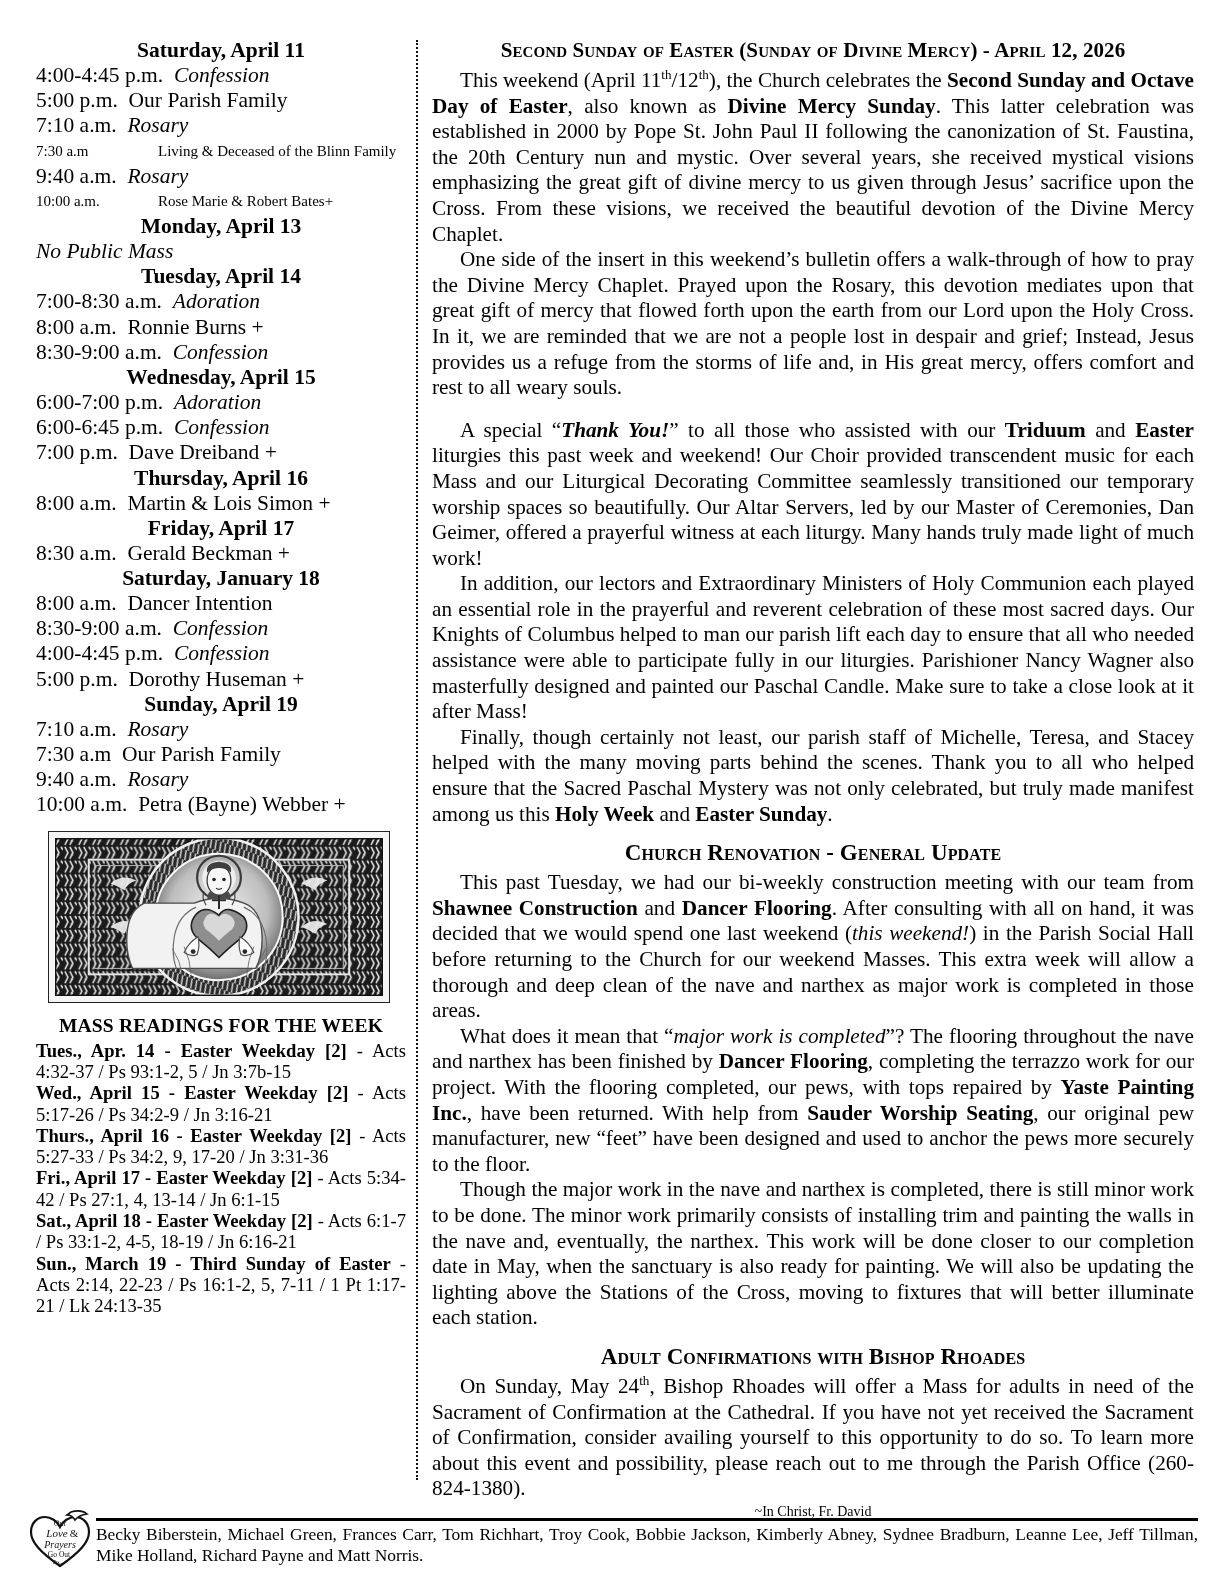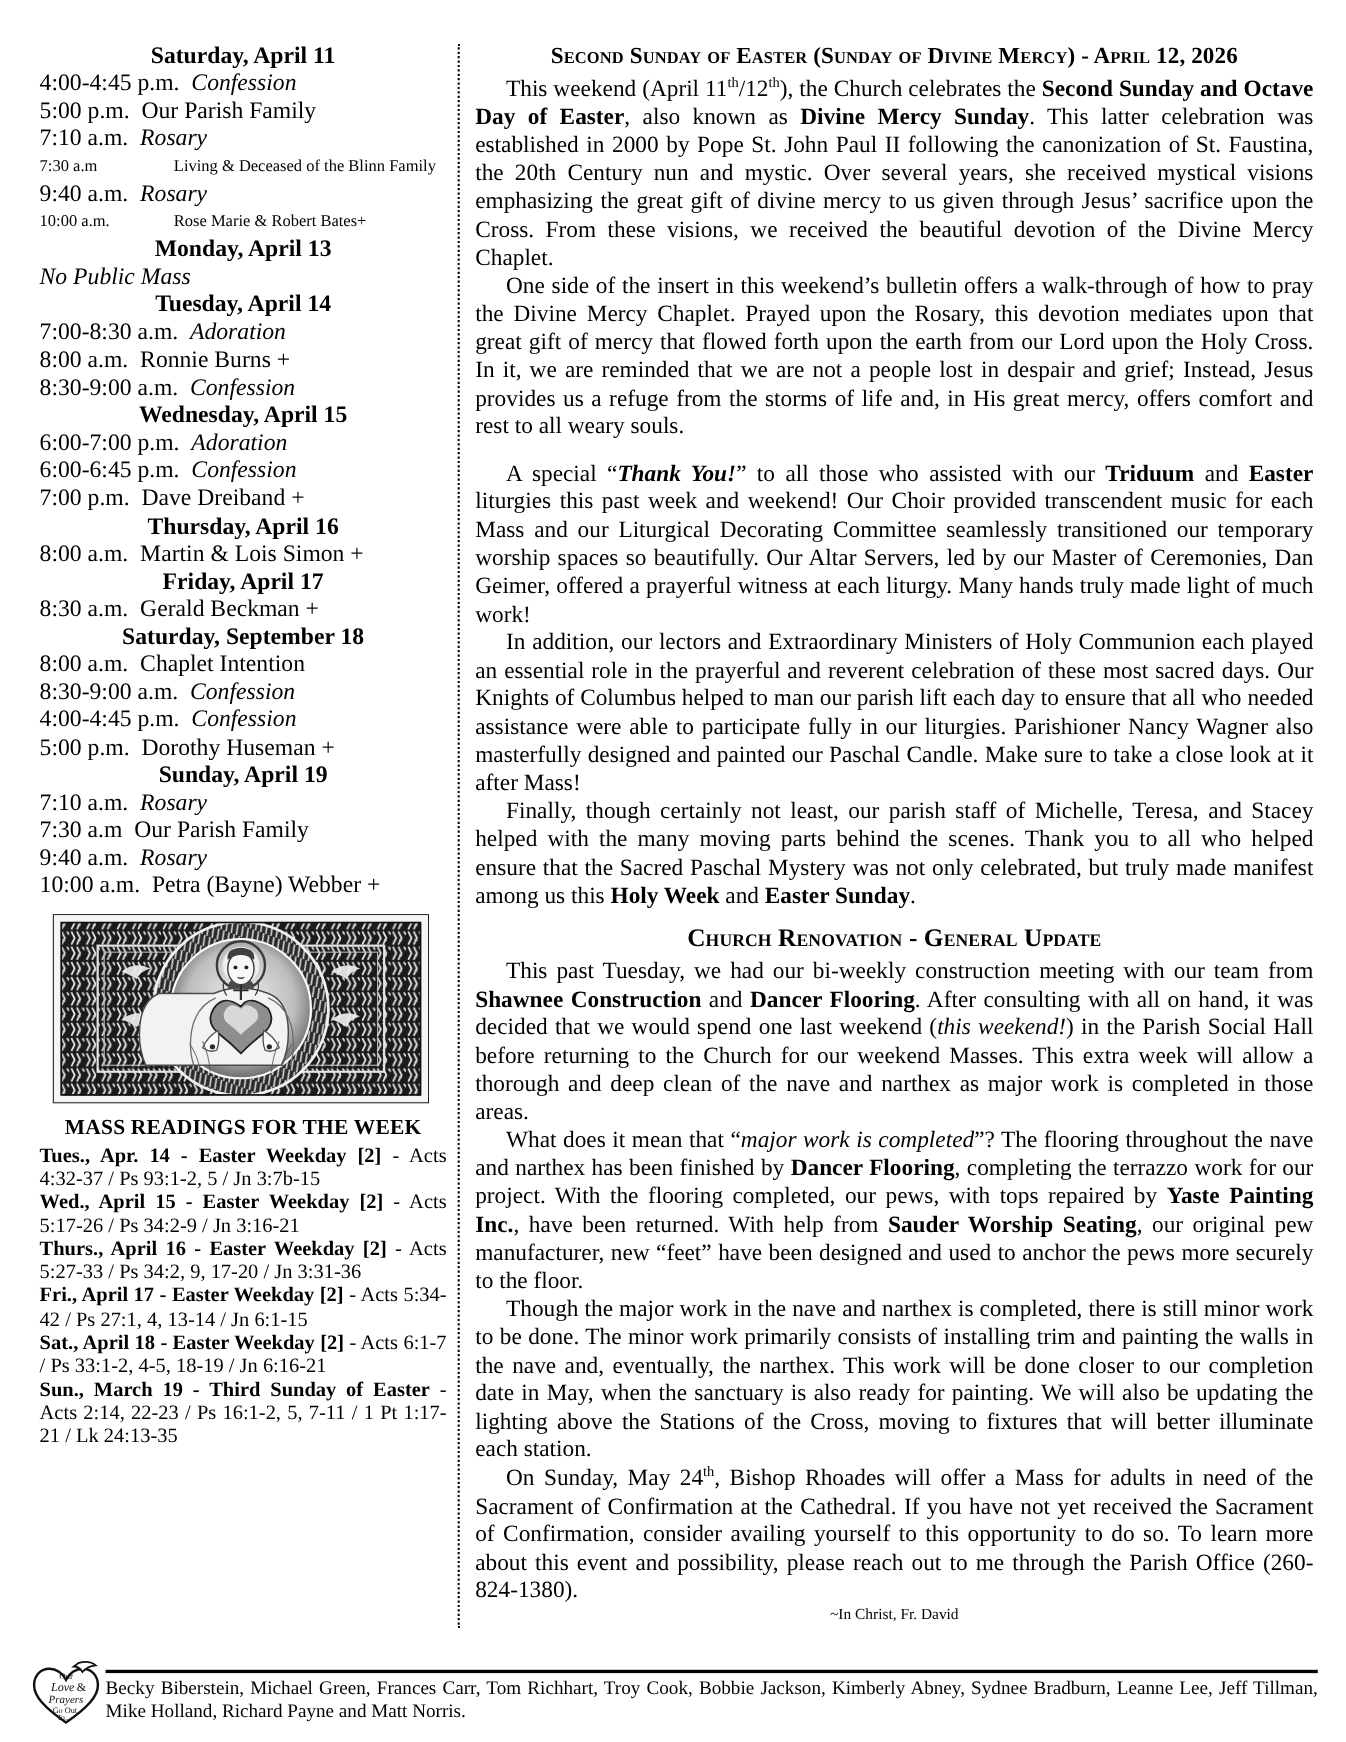--- a/index.html
+++ b/index.html
@@ -220,22 +220,22 @@
           <div class="sched-row"><span class="tm">8:00 a.m.</span>&nbsp;&nbsp;<span class="int">Ronnie Burns +</span></div>
           <div class="sched-row"><span class="tm">8:30-9:00 a.m.</span>&nbsp;&nbsp;<span class="int it">Confession</span></div>
           <div class="day-head">Wednesday, April 15</div>
           <div class="sched-row"><span class="tm">6:00-7:00 p.m.</span>&nbsp;&nbsp;<span class="int it">Adoration</span></div>
           <div class="sched-row"><span class="tm">6:00-6:45 p.m.</span>&nbsp;&nbsp;<span class="int it">Confession</span></div>
           <div class="sched-row"><span class="tm">7:00 p.m.</span>&nbsp;&nbsp;<span class="int">Dave Dreiband +</span></div>
           <div class="day-head">Thursday, April 16</div>
           <div class="sched-row"><span class="tm">8:00 a.m.</span>&nbsp;&nbsp;<span class="int">Martin &amp; Lois Simon +</span></div>
           <div class="day-head">Friday, April 17</div>
           <div class="sched-row"><span class="tm">8:30 a.m.</span>&nbsp;&nbsp;<span class="int">Gerald Beckman +</span></div>
-          <div class="day-head">Saturday, September 18</div>
-          <div class="sched-row"><span class="tm">8:00 a.m.</span>&nbsp;&nbsp;<span class="int">Chaplet Intention</span></div>
+          <div class="day-head">Saturday, January 18</div>
+          <div class="sched-row"><span class="tm">8:00 a.m.</span>&nbsp;&nbsp;<span class="int">Dancer Intention</span></div>
           <div class="sched-row"><span class="tm">8:30-9:00 a.m.</span>&nbsp;&nbsp;<span class="int it">Confession</span></div>
           <div class="sched-row"><span class="tm">4:00-4:45 p.m.</span>&nbsp;&nbsp;<span class="int it">Confession</span></div>
           <div class="sched-row"><span class="tm">5:00 p.m.</span>&nbsp;&nbsp;<span class="int">Dorothy Huseman +</span></div>
           <div class="day-head">Sunday, April 19</div>
           <div class="sched-row"><span class="tm">7:10 a.m.</span>&nbsp;&nbsp;<span class="int it">Rosary</span></div>
           <div class="sched-row"><span class="tm">7:30 a.m</span>&nbsp;&nbsp;<span class="int">Our Parish Family</span></div>
           <div class="sched-row"><span class="tm">9:40 a.m.</span>&nbsp;&nbsp;<span class="int it">Rosary</span></div>
           <div class="sched-row"><span class="tm">10:00 a.m.</span>&nbsp;&nbsp;<span class="int">Petra (Bayne) Webber +</span></div>
         </div>
 
@@ -350,20 +350,21 @@
       <p class="body-p">
         <span>This past Tuesday, we had our bi-weekly construction meeting with our team from </span><b>Shawnee Construction</b><span> and </span><b>Dancer Flooring</b><span>. After consulting with all on hand, it was decided that we would spend one last weekend (</span><i>this weekend!</i><span>) in the Parish Social Hall before returning to the Church for our weekend Masses. This extra week will allow a thorough and deep clean of the nave and narthex as major work is completed in those areas.</span>
       </p>
 
       <p class="body-p">
         <span>What does it mean that “</span><i>major work is completed</i><span>”? The flooring throughout the nave and narthex has been finished by </span><b>Dancer Flooring</b><span>, completing the terrazzo work for our project. With the flooring completed, our pews, with tops repaired by </span><b>Yaste Painting Inc.</b><span>, have been returned. With help from </span><b>Sauder Worship Seating</b><span>, our original pew manufacturer, new “feet” have been designed and used to anchor the pews more securely to the floor.</span>
       </p>
 
       <p class="body-p">Though the major work in the nave and narthex is completed, there is still minor work to be done. The minor work primarily consists of installing trim and painting the walls in the nave and, eventually, the narthex. This work will be done closer to our completion date in May, when the sanctuary is also ready for painting. We will also be updating the lighting above the Stations of the Cross, moving to fixtures that will better illuminate each station.</p>
 
+      <div class="sc-head sub">Adult Confirmations with Bishop Rhoades</div>
 
       <p class="body-p">
         <span>On Sunday, May 24</span><sup>th</sup><span>, Bishop Rhoades will offer a Mass for adults in need of the Sacrament of Confirmation at the Cathedral. If you have not yet received the Sacrament of Confirmation, consider availing yourself to this opportunity to do so. To learn more about this event and possibility, please reach out to me through the Parish Office (260-824-1380).</span>
       </p>
 
       <p class="signoff">~In Christ, Fr. David</p>
 
     </div>
   </div>
 

